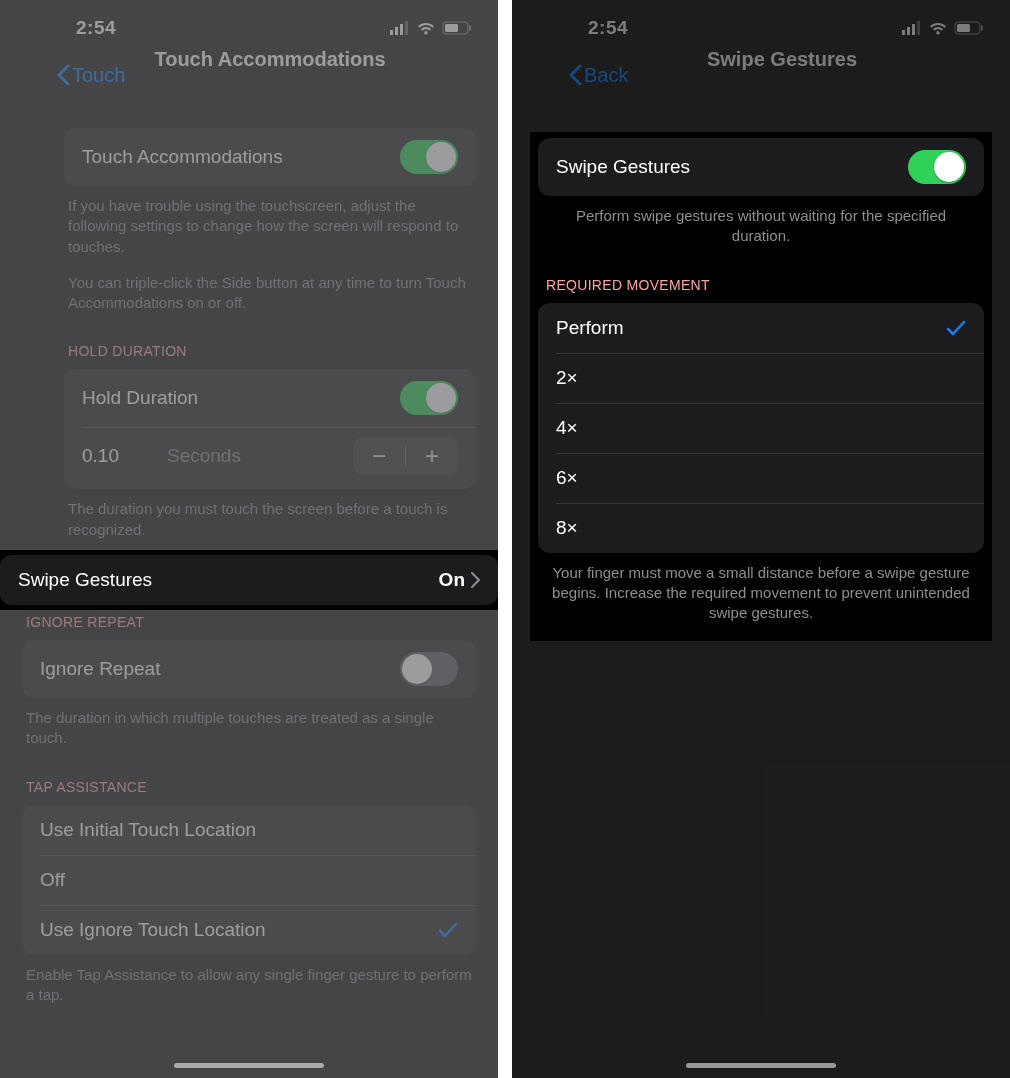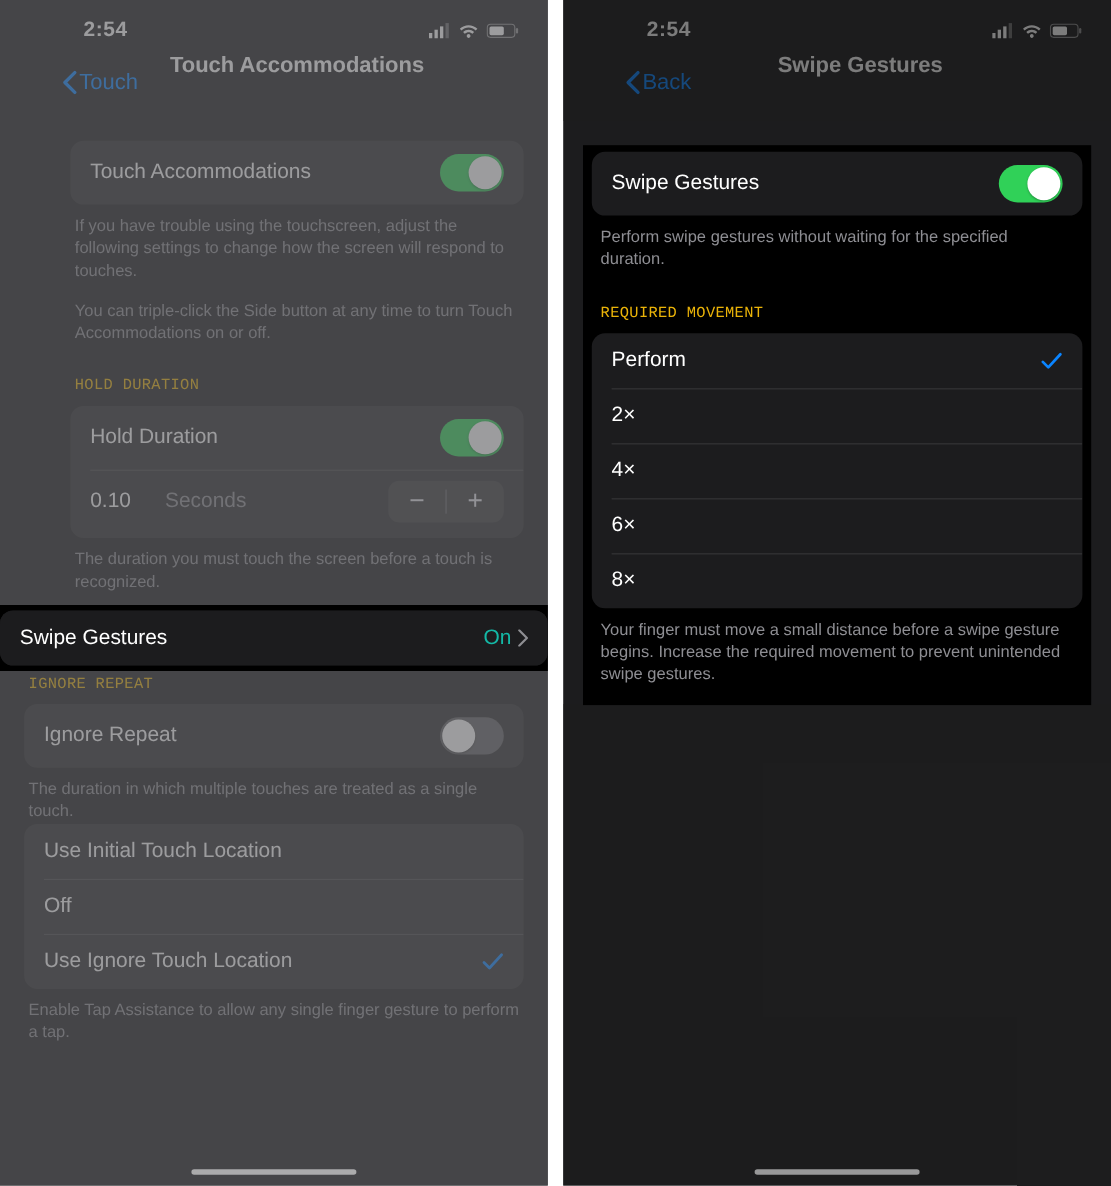--- a/index.html
+++ b/index.html
@@ -16,28 +16,28 @@
   .status .right { display:flex; align-items:center; gap:6px; }
   .icon-inline svg { display:block; }
 
   
   .nav { height:54px; display:flex; position:relative; padding:0 14px; }
   .nav .back { display:flex; align-items:center; color:#0a84ff; font-size:20px; gap:2px; }
   .nav .title { position:absolute; left:0; right:0; text-align:center; font-size:20px; font-weight:600; pointer-events:none;}
   .nav .back-chevron svg { display:block; }
 
   .content { padding: 8px 22px 0 22px; }
-  .section-header { font-size:14px; color:#eab308; text-transform:uppercase; letter-spacing:0.3px; padding: 30px 4px 10px 4px; font-weight:400;font-family:Liberation Mono, monospace;}
+  .section-header { font-size:14px; color:#fca5a5; text-transform:uppercase; letter-spacing:0.3px; padding: 30px 4px 10px 4px; font-weight:400;}
   .section-footer { font-size:15px; line-height:1.35; color:#8e8e93; padding:10px 4px 0 4px; }
 
   .cell-group { background:#2c2c2e; border-radius:12px; overflow:hidden; }
   .cell { display:flex; align-items:center; justify-content:space-between; min-height:50px; padding:12px 18px; font-size:19px; color:#fff; position:relative;}
   .cell + .cell::before { content:""; position:absolute; top:0; left:18px; right:0; height:1px; background:rgba(255,255,255,0.12);}
   .cell .label { flex:1; }
-  .cell .value { color:#14b8a6; font-size:19px; margin-right:6px;}
+  .cell .value { color:#ffffff; font-size:19px; margin-right:6px;font-weight:bold;}
   .cell .chevron svg { display:block; }
   .cell .check svg { display:block; }
 
   
   .toggle { width:58px; height:34px; border-radius:17px; position:relative; }
   .toggle.on { background:#30d158; }
   .toggle.off { background:#636366; }
   .toggle .knob { position:absolute; top:2px; width:30px; height:30px; border-radius:50%; background:#fff; box-shadow:0 1px 2px rgba(0,0,0,0.3);}
   .toggle.on .knob { right:2px; }
   .toggle.off .knob { left:2px; }
@@ -53,21 +53,21 @@
   
   .highlight-wrap { position:relative; z-index:30; margin: 0 -22px; padding: 0 22px; background:#000; }
   .highlight-wrap .cell-group { background:#1c1c1e; }
   .highlight-wrap .cell { background:#1c1c1e;}
 
   
   .highlight-block { position:relative; z-index:30; margin: 22px 18px 0 18px; padding: 6px 4px 18px 4px; background:#000; border-radius:0;}
   .highlight-block .content-inner { padding:0 0px; }
   .highlight-block .cell-group { background:#1c1c1e; }
   .highlight-block .section-header { padding-left:8px; }
-  .highlight-block .section-footer { padding-left:8px; padding-right:8px; }
+  .highlight-block .section-footer { padding-left:8px; padding-right:8px;text-align:center; }
 
   
   .home-indicator { position:absolute; bottom:10px; left:50%; transform:translateX(-50%); width:150px; height:5px; border-radius:3px; background:rgba(255,255,255,0.55); z-index:40;}
 
   
   .gap-s { height:18px;}
 </style>
 </head>
 <body>
 
@@ -128,21 +128,21 @@
     <div class="section-footer" style="padding-top:16px;">You can triple-click the Side button at any time to turn Touch Accommodations on or off.</div>
 
     <div class="section-header">HOLD DURATION</div>
     <div class="cell-group">
       <div class="cell">
         <span class="label">Hold Duration</span>
         <span class="toggle on">
             <span class="knob"></span>
           </span>
       </div>
-      <div class="stepper-row" style="position:relative;">
+      <div class="stepper-row" style="position:relative;gap:17px;">
         <div style="position:absolute; top:0; left:18px; right:0; height:1px; background:rgba(255,255,255,0.12);"></div>
         <span class="stepper-val">0.10</span>
         <span class="stepper-unit">Seconds</span>
         <span class="stepper">
           <button>−</button>
           <span class="divider"></span>
           <button>+</button>
         </span>
       </div>
     </div>
@@ -168,20 +168,21 @@
     <div class="cell-group">
       <div class="cell">
         <span class="label">Ignore Repeat</span>
         <span class="toggle off">
             <span class="knob"></span>
           </span>
       </div>
     </div>
     <div class="section-footer">The duration in which multiple touches are treated as a single touch.</div>
 
+    <div class="section-header">TAP ASSISTANCE</div>
     <div class="cell-group">
       <div class="cell">
         <span class="label">Use Initial Touch Location</span>
       </div>
       <div class="cell">
         <span class="label">Off</span>
       </div>
       <div class="cell">
         <span class="label">Use Ignore Touch Location</span>
         <span class="check">

